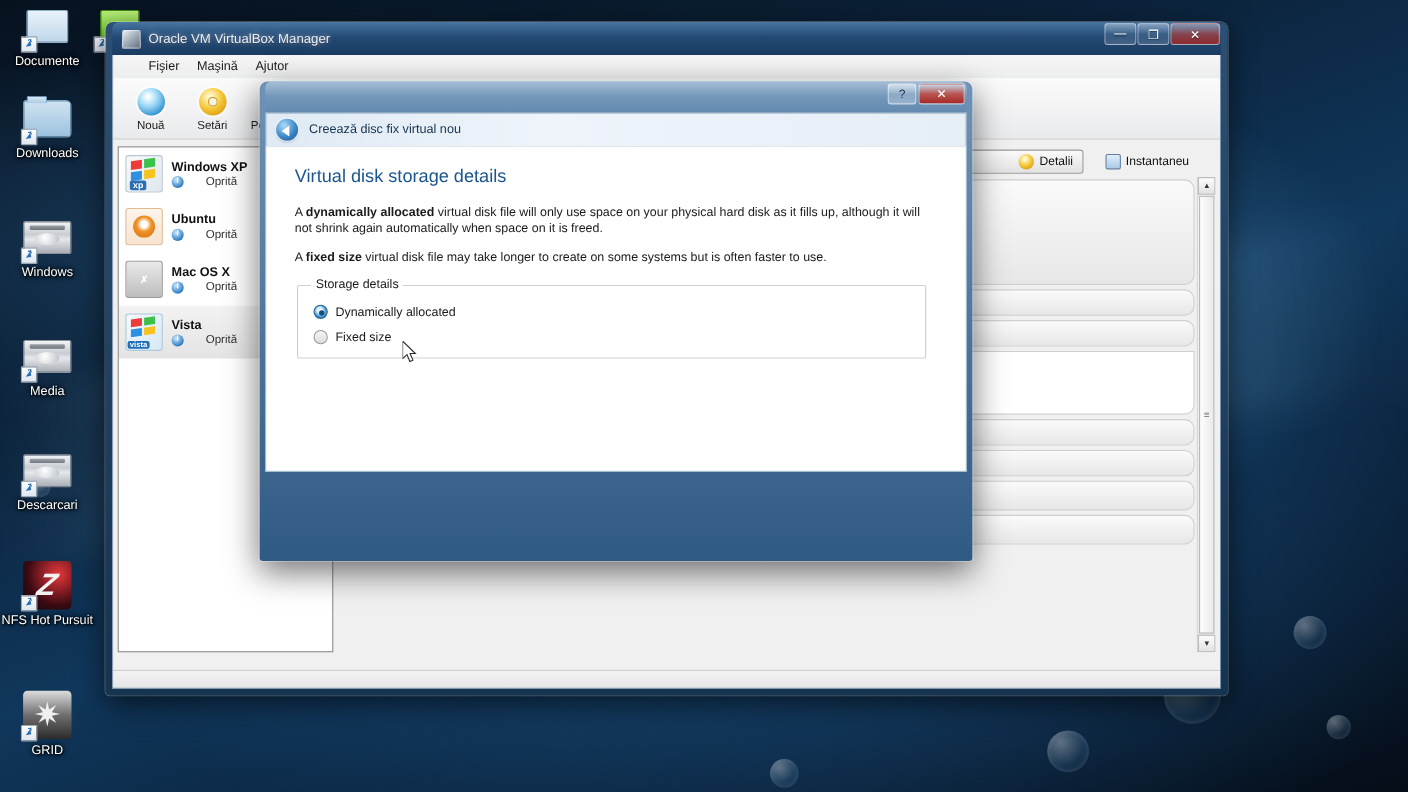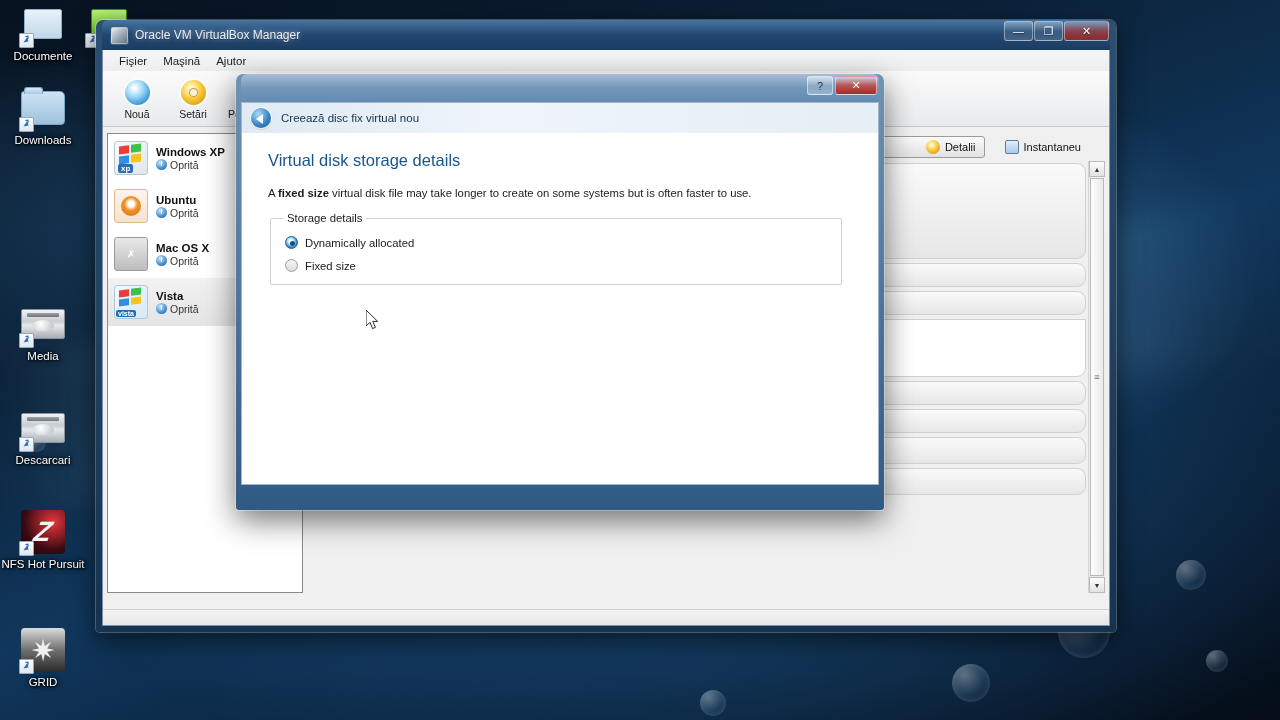--- a/index.html
+++ b/index.html
@@ -132,21 +132,21 @@
     width: 45px;
     background: linear-gradient(rgba(255,255,255,0.30), rgba(210,60,45,0.55) 50%, rgba(180,35,25,0.75));
   }
 
   #client {
     height: 576px; background: #f0f0f0;
     border: 1px solid #7a92ad; border-top: none;
     display: flex; flex-direction: column;
   }
   #menubar {
-    height: 21px; display: flex; align-items: center; padding-left: 8px;
+    height: 21px; display: flex; align-items: center; padding-left: 24px;
     background: linear-gradient(#f6f6f6, #eceded);
     font-size: 11.5px; color: #1c1c1c;
   }
   #menubar span { padding: 2px 8px; }
 
   #toolbar {
     height: 56px; display: flex; align-items: center; padding: 0 6px;
     background: linear-gradient(#fbfbfb, #e9eaec);
     border-bottom: 1px solid #c6c8cb;
   }
@@ -209,21 +209,21 @@
       linear-gradient(#f03a3a,#f03a3a) 0 0/10px 7px no-repeat,
       linear-gradient(#3cc14a,#3cc14a) 12px 0/10px 7px no-repeat,
       linear-gradient(#2f8fe0,#2f8fe0) 0 9px/10px 7px no-repeat,
       linear-gradient(#f6c31f,#f6c31f) 12px 9px/10px 7px no-repeat;
     transform: skewY(-8deg);
   }
   .ic-vista::after { content: "vista"; position: absolute; left: 1px; bottom: 1px;
     background: #1f6fb8; color: #fff; font-size: 7px; padding: 0 2px; border-radius: 2px; }
   .vmtexts { min-width: 0; }
   .vmname { font-size: 11.5px; font-weight: bold; color: #111; white-space: nowrap; }
-  .vmstate { font-size: 10.5px; color: #333; display: flex; align-items: center; gap: 3px; margin-top: 1px; }
+  .vmstate { font-size: 10.5px; color: #333; display: flex; align-items: flex-end; gap: 20px; margin-top: 1px; }
   .pwr {
     width: 11px; height: 11px; border-radius: 50%; flex: none;
     background: radial-gradient(circle at 38% 32%, #cfe8fb, #2f7fc4 70%, #1a5b95);
     position: relative;
   }
   .pwr::after { content: ""; position: absolute; left: 4.5px; top: 1.5px; width: 1.5px; height: 5px; background: #fff; }
 
   
   #details { flex: 1; margin-left: 4px; margin-bottom: 16px; display: flex; flex-direction: column; }
   #detailstabs { height: 28px; display: flex; align-items: center; justify-content: flex-end; gap: 12px; padding-right: 16px; }
@@ -285,21 +285,21 @@
     box-shadow: 0 0 0 1px rgba(255,255,255,.8), 0 1px 2px rgba(0,0,0,.35);
     position: relative;
   }
   .backbtn::after {
     content: ""; position: absolute; left: 5px; top: 5.5px;
     width: 0; height: 0; border-right: 7px solid #fff;
     border-top: 5px solid transparent; border-bottom: 5px solid transparent;
   }
   #dlg-title { font-size: 11.5px; color: #16324c; }
   #dlg-body {
-    height: 352px; background: #fff; border: 1px solid #9fb6cb; border-top: none;
+    height: 296px; background: #fff; border: 1px solid #9fb6cb; border-top: none;
     padding: 18px 36px 0 26px;
   }
   #dlg-h1 { font-size: 16.5px; color: #19558f; margin-bottom: 16px; }
   #dlg-body p { font-size: 11.3px; color: #1a1a1a; line-height: 15px; margin: 0 0 11px 0; }
   #dlg-body p b { font-weight: bold; }
   fieldset.group {
     border: 1px solid #cfcfcf; border-radius: 2px; margin: 8px 0 0 2px; padding: 10px 12px 12px 12px;
   }
   fieldset.group legend { font-size: 11.3px; color: #1a1a1a; padding: 0 4px; }
   .radio-row { display: flex; align-items: center; gap: 7px; margin: 2px 0 10px 2px; font-size: 11.3px; color: #1a1a1a; }
@@ -351,20 +351,27 @@
   </div>
 
   <div class="dicon" style="left:0px;top:84px;">
     <div class="glyph">
       <div class="folder"></div>
         <div class="shortcut-arrow"></div>
     </div>
     <div class="label">Downloads</div>
   </div>
 
+  <div class="dicon" style="left:0px;top:192px;">
+    <div class="glyph">
+      <div class="hdd"></div>
+        <div class="shortcut-arrow"></div>
+    </div>
+    <div class="label">Windows</div>
+  </div>
 
   <div class="dicon" style="left:0px;top:300px;">
     <div class="glyph">
       <div class="hdd"></div>
         <div class="shortcut-arrow"></div>
     </div>
     <div class="label">Media</div>
   </div>
 
   <div class="dicon" style="left:0px;top:404px;">
@@ -535,20 +542,23 @@
 
   <div id="dlg-head">
     <div class="backbtn"></div>
     <div id="dlg-title">Creează disc fix virtual nou</div>
   </div>
 
   <div id="dlg-body">
     <div id="dlg-h1">Virtual disk storage details</div>
 
     <p>
+      <span>A </span><b>dynamically allocated</b><span> virtual disk file will only use space on your physical hard disk as it fills up, although it will not shrink again automatically when space on it is freed.</span>
+    </p>
+    <p>
       <span>A </span><b>fixed size</b><span> virtual disk file may take longer to create on some systems but is often faster to use.</span>
     </p>
 
     <fieldset class="group">
       <legend>Storage details</legend>
       <div class="radio-row">
         <span class="rd on"></span>
         <span>Dynamically allocated</span>
       </div>
       <div class="radio-row">

